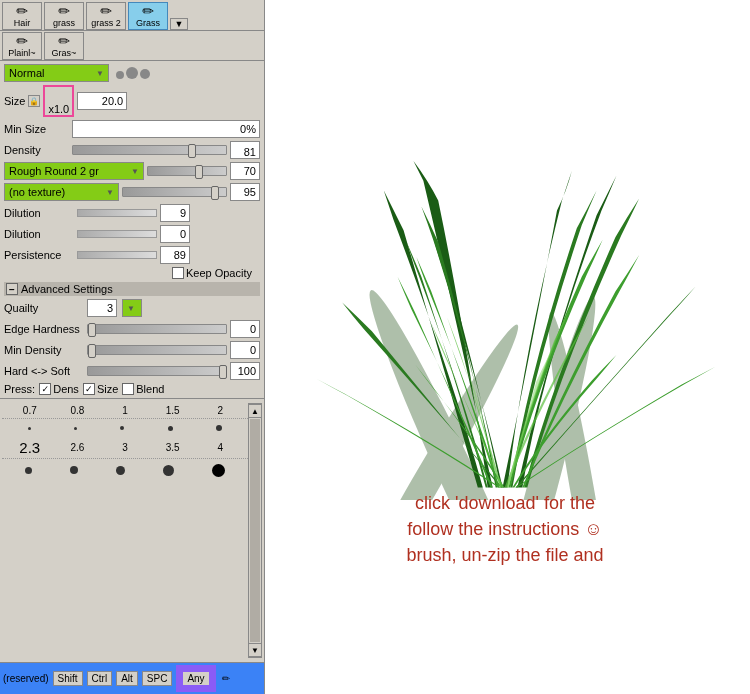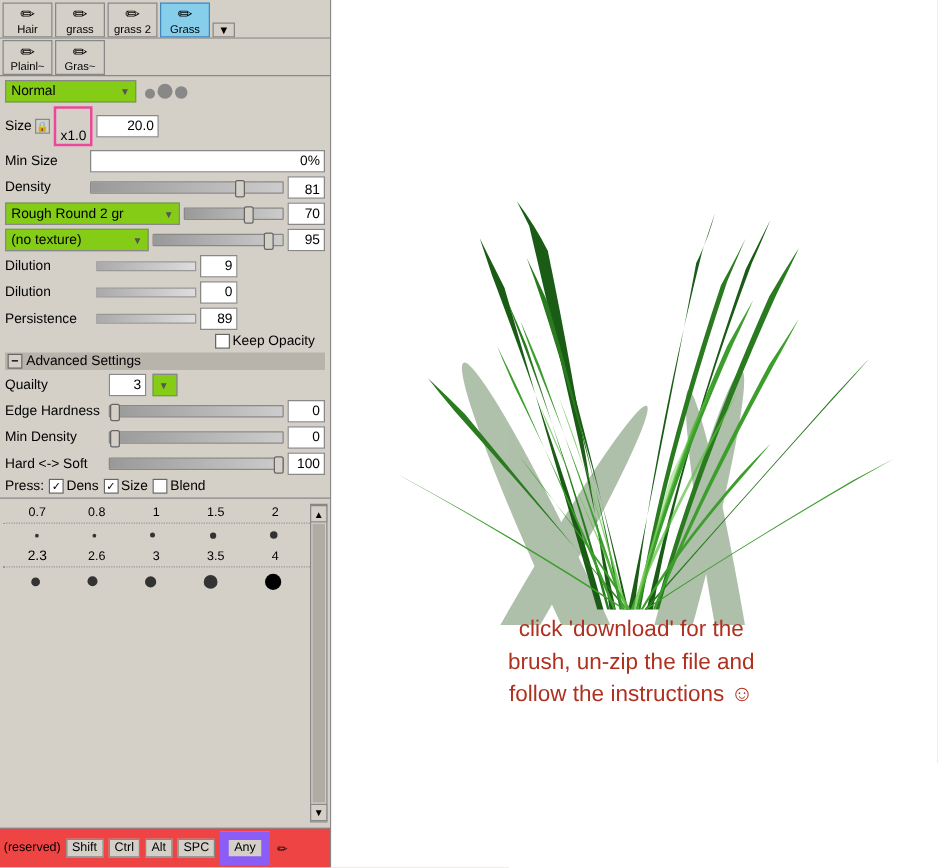--- a/index.html
+++ b/index.html
@@ -223,21 +223,21 @@
     }
     .ds-track {
       flex: 1;
       width: 10px;
       background: #b0aca4;
       margin: 1px 2px;
     }
 
     
     .status-bar {
-      background: #ef4444;
+      background: #3b82f6;
       border-top: 1px solid #888;
       display: flex;
       align-items: center;
       padding: 2px 3px;
       gap: 4px;
       font-size: 10px;
     }
 
     
     .right-panel {
@@ -500,21 +500,21 @@
 
         <div class="dots-row" style="justify-content:space-around; align-items:center; height:18px;">
           <div class="dot-circle" style="width:3px;height:3px;"></div>
           <div class="dot-circle" style="width:3px;height:3px;"></div>
           <div class="dot-circle" style="width:4px;height:4px;"></div>
           <div class="dot-circle" style="width:5px;height:5px;"></div>
           <div class="dot-circle" style="width:6px;height:6px;"></div>
         </div>
 
         <div class="dots-row" style="justify-content:space-around; border-bottom:1px dotted #999;">
-          <span style="width:38px;text-align:center;font-size:11px;">2.3</span>
+          <span style="width:38px;text-align:center;font-size:15px;">2.3</span>
           <span style="width:38px;text-align:center;font-size:10px;">2.6</span>
           <span style="width:38px;text-align:center;font-size:10px;">3</span>
           <span style="width:38px;text-align:center;font-size:10px;">3.5</span>
           <span style="width:38px;text-align:center;font-size:10px;">4</span>
         </div>
 
         <div class="dots-row" style="justify-content:space-around; align-items:center; height:22px;">
           <div class="dot-circle" style="width:7px;height:7px;"></div>
           <div class="dot-circle" style="width:8px;height:8px;"></div>
           <div class="dot-circle" style="width:9px;height:9px;"></div>
@@ -605,16 +605,16 @@
 
       <g fill="#80d460" opacity="0.5">
         <path d="M239,490 Q225,440 210,390 Q206,377 202,365 Q207,379 212,392 Q225,442 238,490Z"></path>
         <path d="M246,490 Q260,435 278,382 Q283,368 287,356 Q280,370 274,383 Q259,437 244,490Z"></path>
       </g>
     </svg>
   </div>
 
   <div class="instruction-text" style="top:490px; bottom:auto; font-size:18px; line-height:1.45;">
     <div>click 'download' for the</div>
+    <div>follow the instructions ☺</div>
     <div>brush, un-zip the file and</div>
-    <div>follow the instructions ☺</div>
   </div>
 </div>
 
 </body></html>

